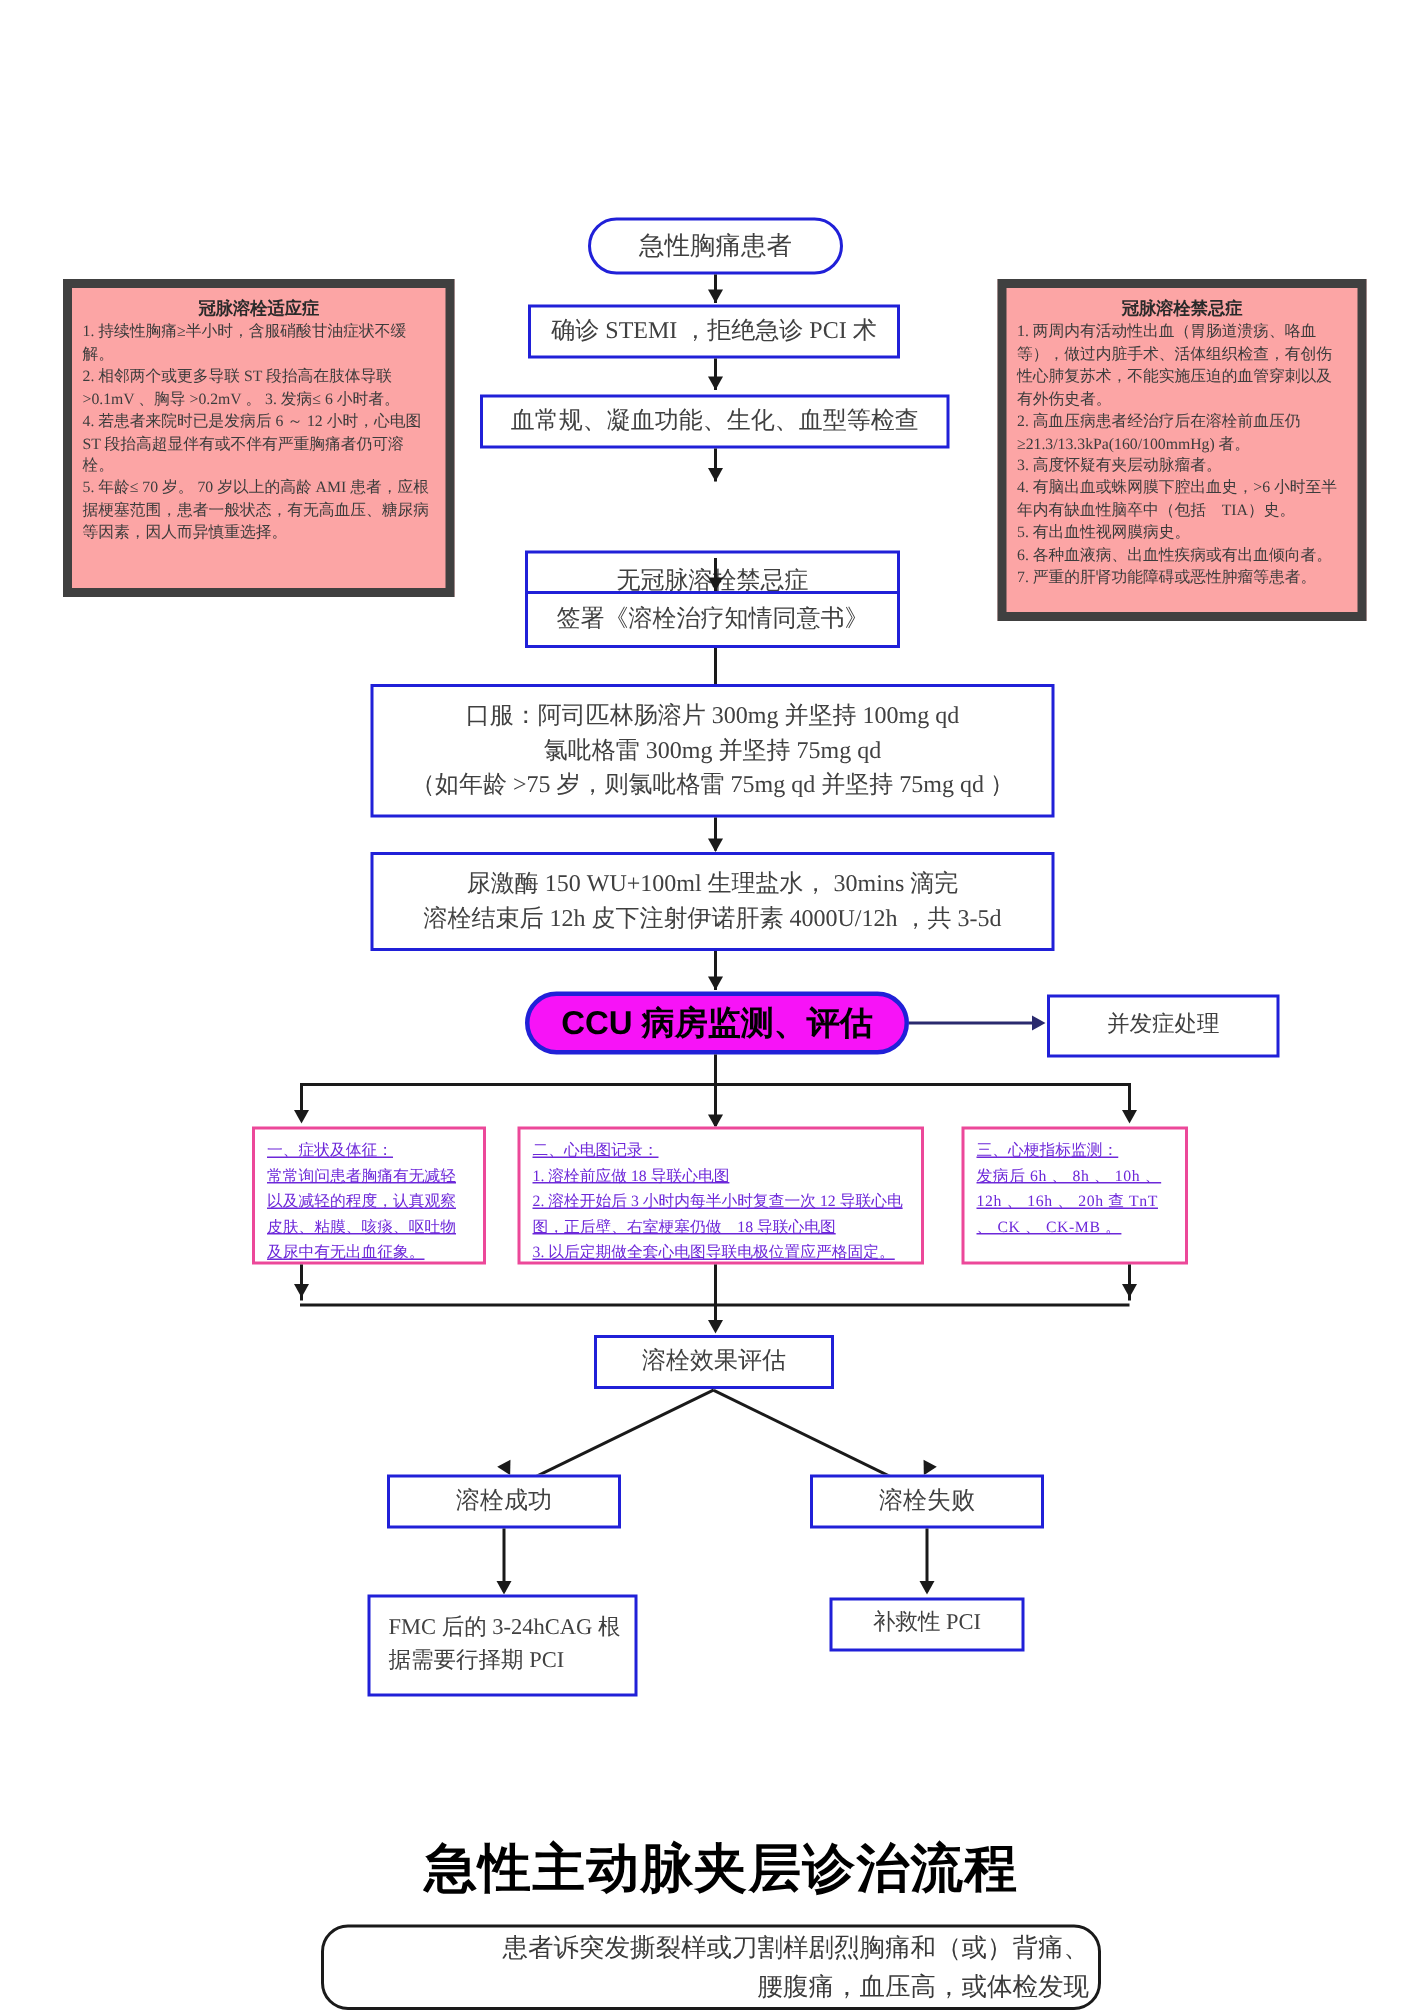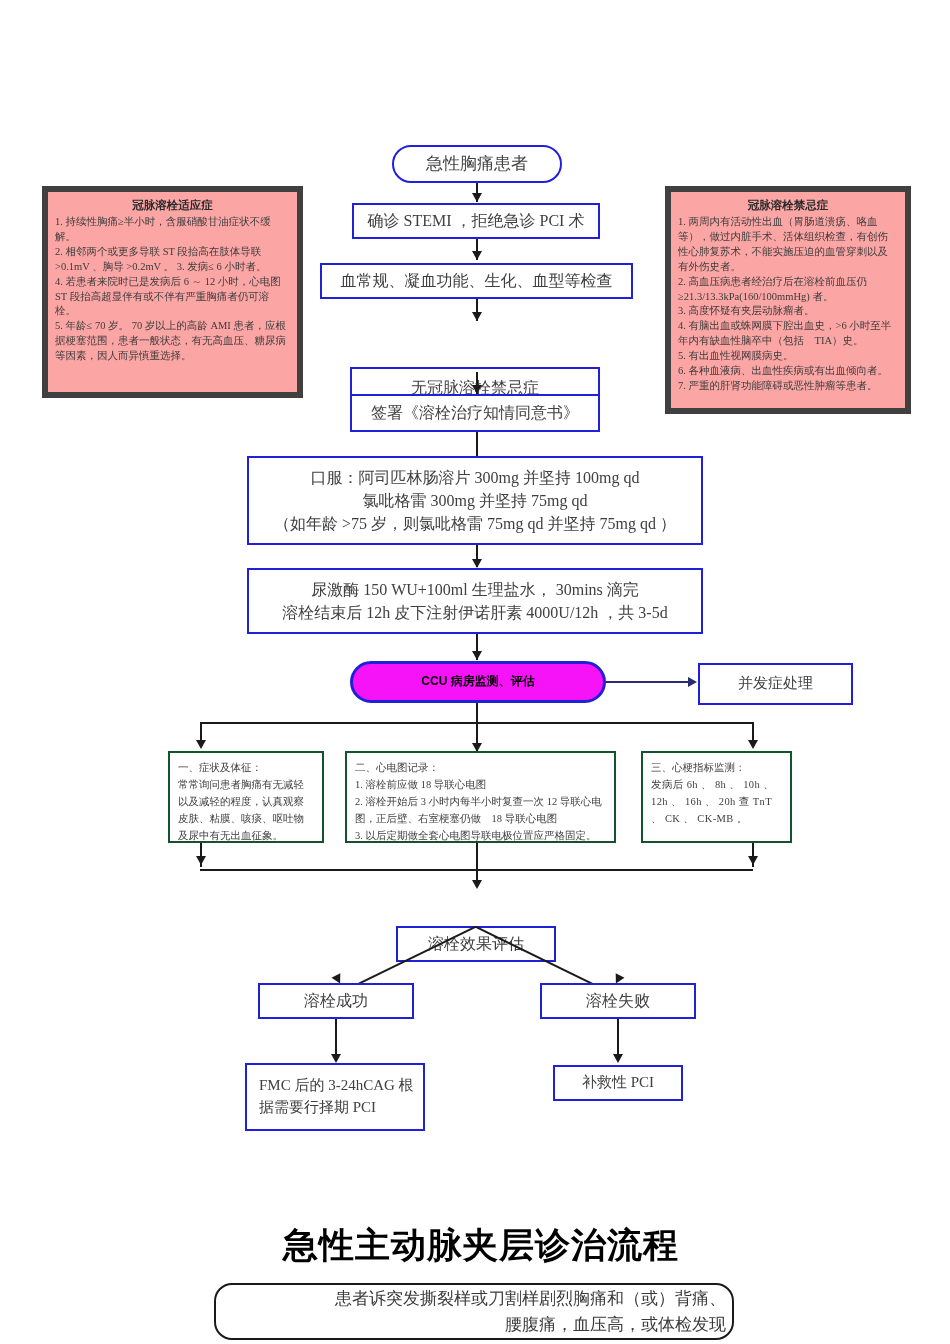--- a/index.html
+++ b/index.html
@@ -65,24 +65,25 @@
     display: block;
     font-size: 10.5px;
     line-height: 1.42;
     white-space: pre-line;
     text-align: left;
   }
   
   .mbox {
     position: absolute;
     box-sizing: border-box;
-    border: 2px solid #14532d;
+    border: 2px solid #ec4899;
     background: #ffffff;
     padding: 7px 8px;
-    color: #404040;
+    color: #6d28d9;
+    text-decoration: underline;
   }
   .mbox .mtitle {
     display: block;
     font-size: 10.5px;
     line-height: 1.55;
     margin-bottom: 1px;
   }
   .mbox .mbody {
     display: block;
     font-size: 10.5px;
@@ -186,21 +187,21 @@
   <div class="vline" style="left:476px; top:545px; height:22px;"></div>
   <div class="arrow-down" style="left:472px; top:559px;"></div>
 
   <div class="node" style="left:247px; top:568px; width:456px; height:66px; font-size:16px;">
     <span class="label">尿激酶 150 WU+100ml 生理盐水， 30mins 滴完
 溶栓结束后 12h 皮下注射伊诺肝素 4000U/12h ，共 3-5d</span>
   </div>
   <div class="vline" style="left:476px; top:634px; height:26px;"></div>
   <div class="arrow-down" style="left:472px; top:651px;"></div>
 
-  <div class="node ccu" style="left:350px; top:661px; width:256px; height:42px; font-size:12px;">
+  <div class="node ccu" style="left:350px; top:661px; width:256px; height:42px; font-size:22px;">
     <span class="label">CCU 病房监测、评估</span>
   </div>
 
   <div class="hline blue" style="left:606px; top:681px; width:84px;"></div>
   <div class="arrow-right" style="left:688px; top:677px;"></div>
   <div class="node" style="left:698px; top:663px; width:155px; height:42px; font-size:15px;">
     <span class="label">并发症处理</span>
   </div>
 
   <div class="vline" style="left:476px; top:703px; height:48px;"></div>
@@ -230,21 +231,21 @@
   </div>
 
   <div class="vline" style="left:200px; top:843px; height:24px;"></div>
   <div class="arrow-down" style="left:196px; top:856px;"></div>
   <div class="vline" style="left:752px; top:843px; height:24px;"></div>
   <div class="arrow-down" style="left:748px; top:856px;"></div>
   <div class="hline" style="left:200px; top:869px; width:553px;"></div>
   <div class="vline" style="left:476px; top:843px; height:44px;"></div>
   <div class="arrow-down" style="left:472px; top:880px;"></div>
 
-  <div class="node" style="left:396px; top:890px; width:160px; height:36px; font-size:16px;margin-top:36px;">
+  <div class="node" style="left:396px; top:890px; width:160px; height:36px; font-size:16px;">
     <span class="label">溶栓效果评估</span>
   </div>
 
   <div class="diag" style="left:476px; top:926px; width:153px; transform:rotate(154deg);"></div>
   <div class="arrow-down" style="left:333px; top:975px; transform:rotate(-28deg);"></div>
   <div class="diag" style="left:476px; top:926px; width:153px; transform:rotate(26deg);"></div>
   <div class="arrow-down" style="left:613px; top:975px; transform:rotate(28deg);"></div>
 
   <div class="node" style="left:540px; top:983px; width:156px; height:36px; font-size:16px;">
     <span class="label">溶栓失败</span>

